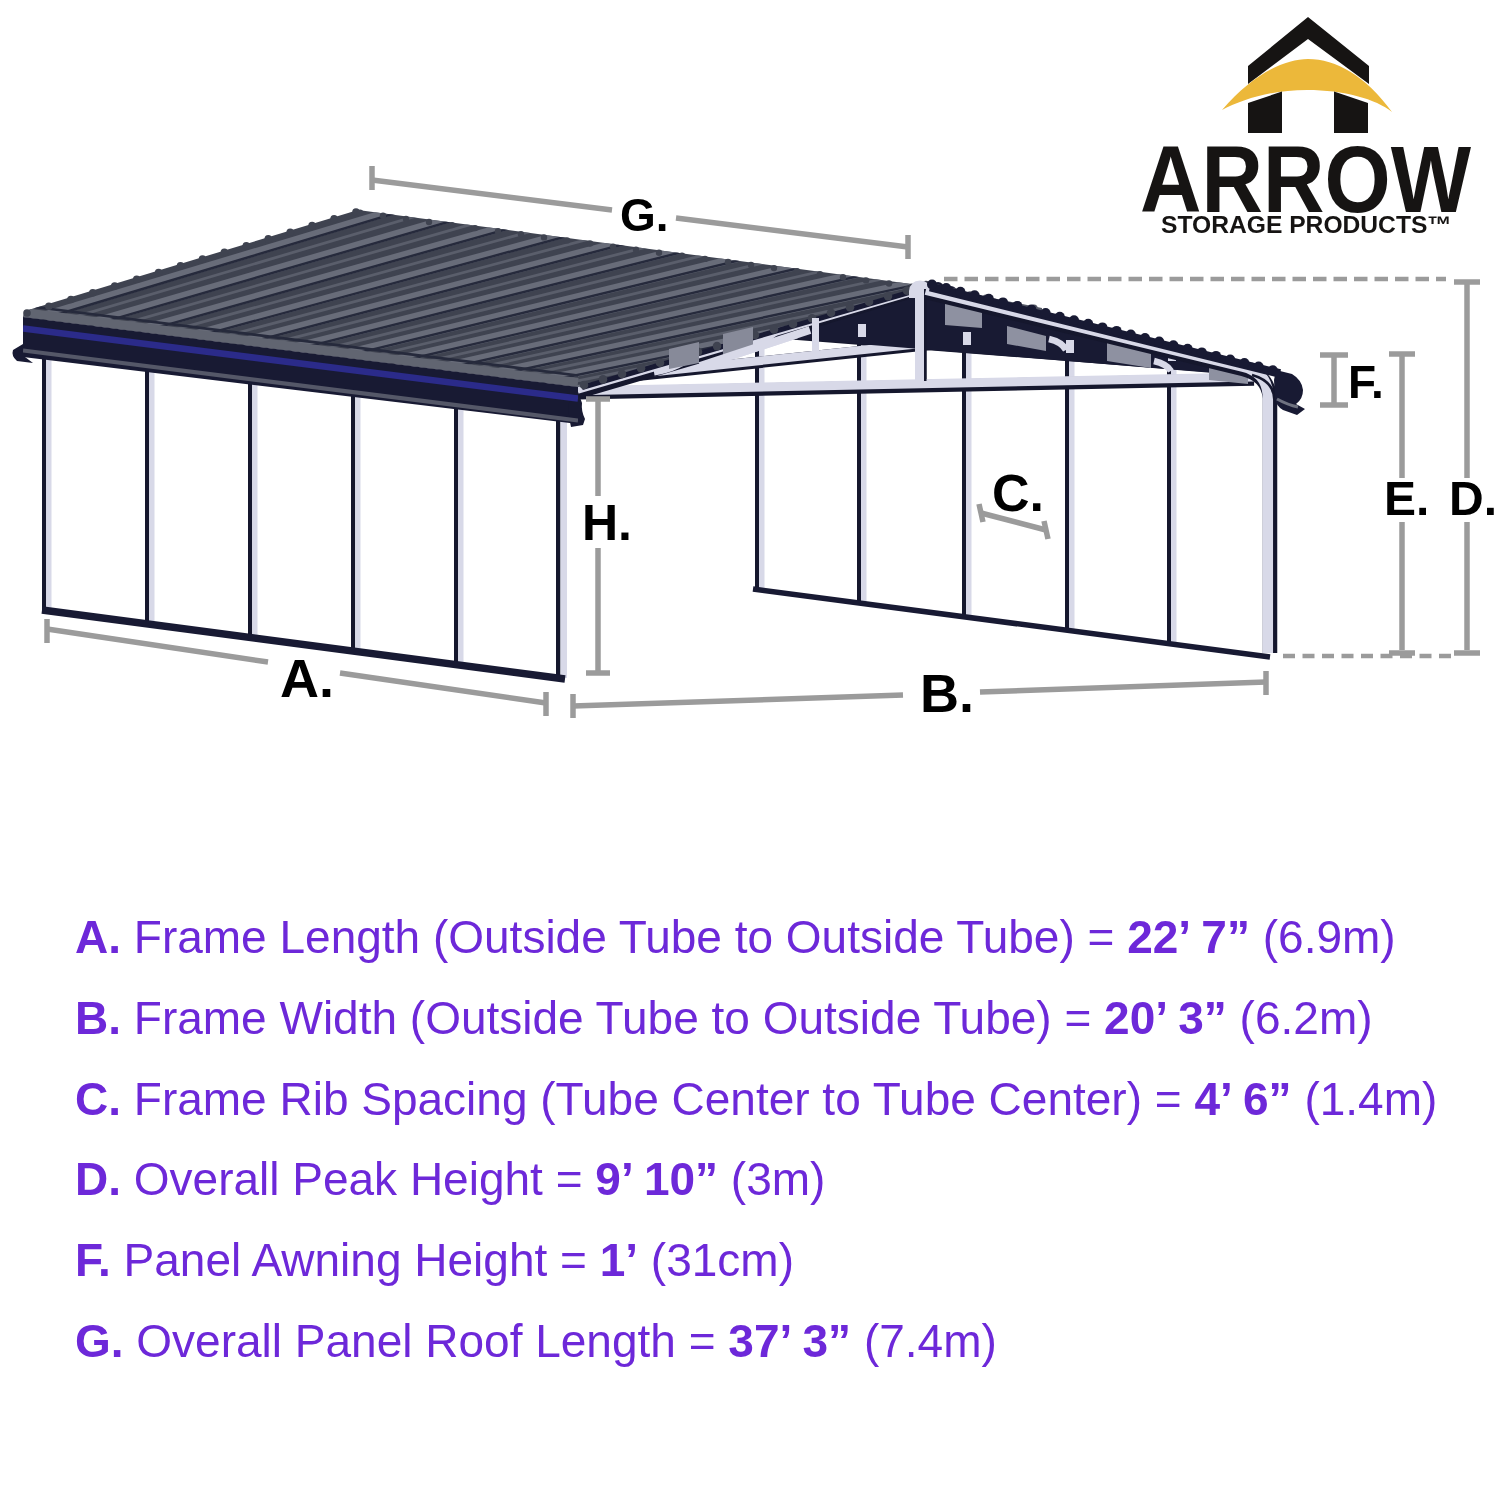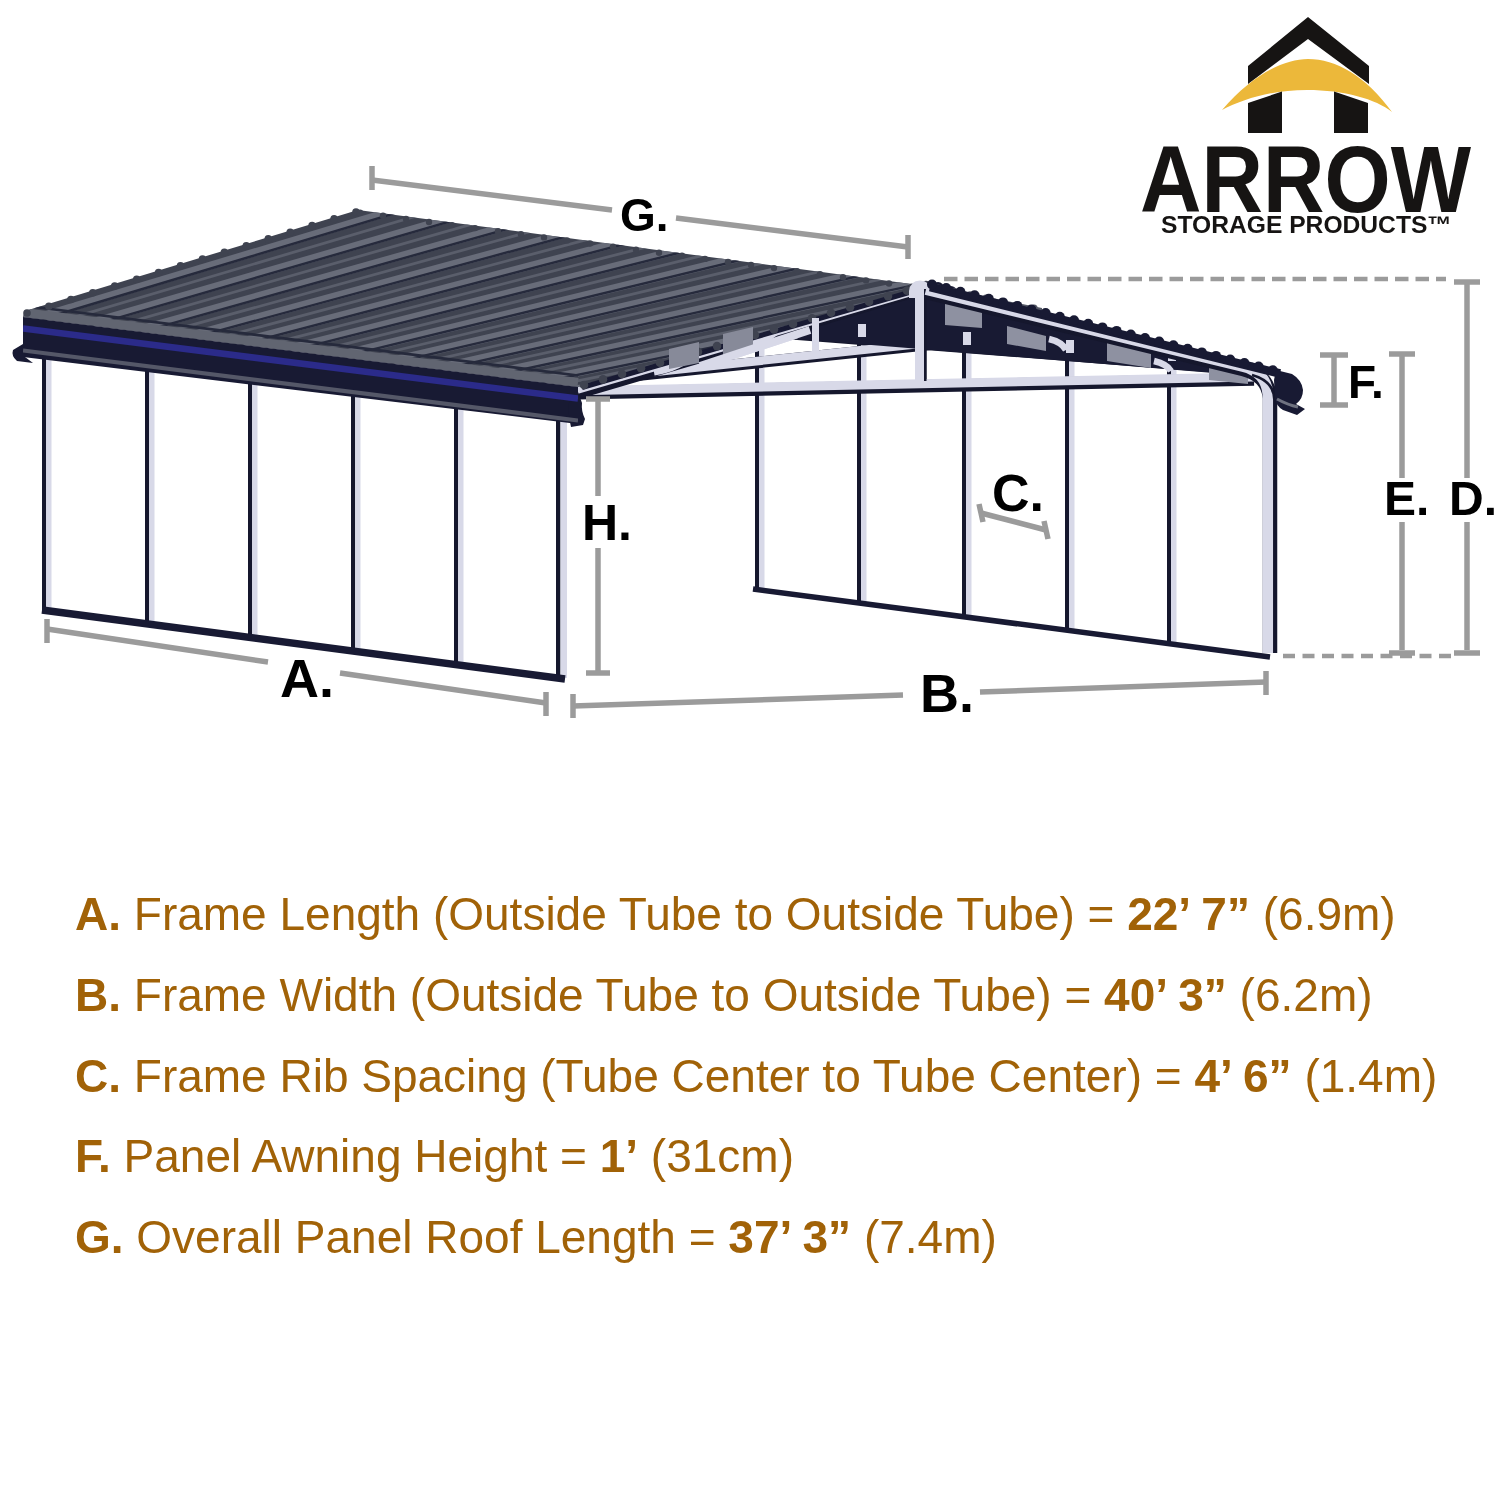--- a/index.html
+++ b/index.html
@@ -1,18 +1,18 @@
 <!DOCTYPE html>
 <html><head>
 <meta charset="utf-8">
 <style>
 html,body{margin:0;padding:0;background:#fff;width:1500px;height:1500px;overflow:hidden;}
 body{font-family:"Liberation Sans", sans-serif;}
 svg text{font-family:"Liberation Sans", sans-serif;}
-#specs{position:absolute;left:75px;top:874px;font-size:46px;line-height:80.8px;color:#a16207;white-space:nowrap;}
+#specs{position:absolute;left:75px;top:897px;font-size:46px;line-height:80.8px;color:#6d28d9;white-space:nowrap;}
 </style>
 </head>
 <body>
 
 <svg width="1500" height="1500" viewBox="0 0 1500 1500" style="position:absolute;left:0;top:0">
 
 <rect x="755" y="328" width="4" height="261" fill="#15172d"></rect>
     <rect x="759" y="328" width="5.5" height="261" fill="#d8d9e8"></rect>
 
 <rect x="857" y="336" width="4" height="266" fill="#15172d"></rect>
@@ -346,23 +346,24 @@
 
 <text x="1140" y="212" font-size="94" font-weight="bold" fill="#161413" textLength="331" lengthAdjust="spacingAndGlyphs">ARROW</text>
 
 <text x="1161" y="233" font-size="24" font-weight="bold" fill="#161413" textLength="291" lengthAdjust="spacingAndGlyphs">STORAGE PRODUCTS™</text>
 </svg>
 
 <div id="specs">
 
 <div class="specline"><b>A.</b> Frame Length (Outside Tube to Outside Tube) = <b>22’ 7”</b> (6.9m)</div>
 
-<div class="specline"><b>B.</b> Frame Width (Outside Tube to Outside Tube) = <b>40’ 3”</b> (6.2m)</div>
+<div class="specline"><b>B.</b> Frame Width (Outside Tube to Outside Tube) = <b>20’ 3”</b> (6.2m)</div>
 
 <div class="specline"><b>C.</b> Frame Rib Spacing (Tube Center to Tube Center) = <b>4’ 6”</b> (1.4m)</div>
 
+<div class="specline"><b>D.</b> Overall Peak Height = <b>9’ 10”</b> (3m)</div>
 
 
 <div class="specline"><b>F.</b> Panel Awning Height = <b>1’</b> (31cm)</div>
 
 <div class="specline"><b>G.</b> Overall Panel Roof Length = <b>37’ 3”</b> (7.4m)</div>
 
 </div>
 
 </body></html>

